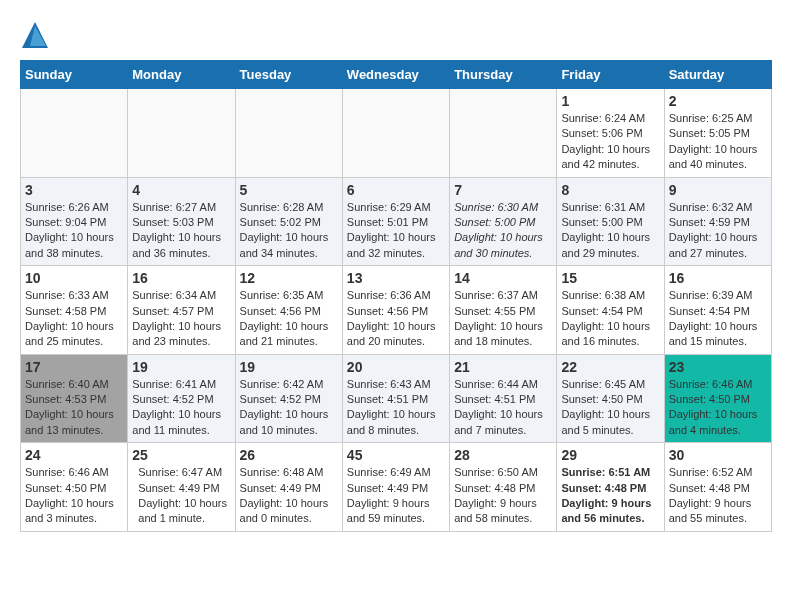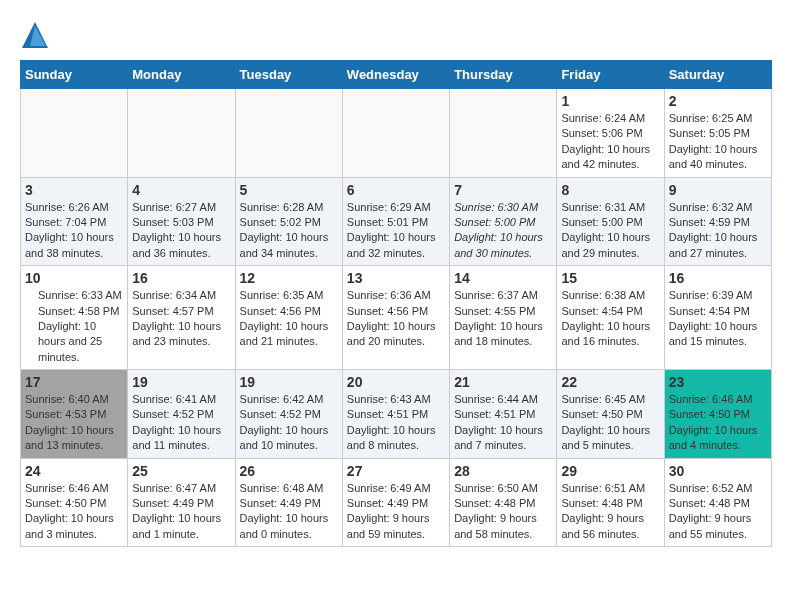--- a/index.html
+++ b/index.html
@@ -144,21 +144,21 @@
           <span class="day-num">2</span>
           <div class="day-info" style="white-space: pre-line;">Sunrise: 6:25 AM
 Sunset: 5:05 PM
 Daylight: 10 hours and 40 minutes.</div>
         </td>
       </tr>
       <tr style="background: rgb(240, 244, 248);">
         <td style="background: rgb(240, 244, 248);">
           <span class="day-num">3</span>
           <div class="day-info" style="white-space: pre-line;">Sunrise: 6:26 AM
-Sunset: 7:04 PM
+Sunset: 9:04 PM
 Daylight: 10 hours and 38 minutes.</div>
         </td>
         <td style="background: rgb(240, 244, 248);">
           <span class="day-num">4</span>
           <div class="day-info" style="white-space: pre-line;">Sunrise: 6:27 AM
 Sunset: 5:03 PM
 Daylight: 10 hours and 36 minutes.</div>
         </td>
         <td style="background: rgb(240, 244, 248);">
           <span class="day-num">5</span>
@@ -187,21 +187,21 @@
         <td style="background: rgb(240, 244, 248);">
           <span class="day-num">9</span>
           <div class="day-info" style="white-space: pre-line;">Sunrise: 6:32 AM
 Sunset: 4:59 PM
 Daylight: 10 hours and 27 minutes.</div>
         </td>
       </tr>
       <tr style="background: rgb(255, 255, 255);">
         <td>
           <span class="day-num">10</span>
-          <div class="day-info" style="white-space: pre-line; margin-left: 13px;">Sunrise: 6:33 AM
+          <div class="day-info" style="white-space: pre-line;">Sunrise: 6:33 AM
 Sunset: 4:58 PM
 Daylight: 10 hours and 25 minutes.</div>
         </td>
         <td>
           <span class="day-num">16</span>
           <div class="day-info" style="white-space: pre-line;">Sunrise: 6:34 AM
 Sunset: 4:57 PM
 Daylight: 10 hours and 23 minutes.</div>
         </td>
         <td>
@@ -281,45 +281,45 @@
       </tr>
       <tr style="background: rgb(255, 255, 255);">
         <td>
           <span class="day-num">24</span>
           <div class="day-info" style="white-space: pre-line;">Sunrise: 6:46 AM
 Sunset: 4:50 PM
 Daylight: 10 hours and 3 minutes.</div>
         </td>
         <td>
           <span class="day-num">25</span>
-          <div class="day-info" style="white-space: pre-line;">Sunrise: 6:47 AM
+          <div class="day-info" style="white-space: pre-line; margin-left: 6px;">Sunrise: 6:47 AM
 Sunset: 4:49 PM
 Daylight: 10 hours and 1 minute.</div>
         </td>
         <td>
           <span class="day-num">26</span>
           <div class="day-info" style="white-space: pre-line;">Sunrise: 6:48 AM
 Sunset: 4:49 PM
 Daylight: 10 hours and 0 minutes.</div>
         </td>
         <td>
-          <span class="day-num">27</span>
+          <span class="day-num">45</span>
           <div class="day-info" style="white-space: pre-line;">Sunrise: 6:49 AM
 Sunset: 4:49 PM
 Daylight: 9 hours and 59 minutes.</div>
         </td>
         <td>
           <span class="day-num">28</span>
           <div class="day-info" style="white-space: pre-line;">Sunrise: 6:50 AM
 Sunset: 4:48 PM
 Daylight: 9 hours and 58 minutes.</div>
         </td>
         <td>
           <span class="day-num">29</span>
-          <div class="day-info" style="white-space: pre-line;">Sunrise: 6:51 AM
+          <div class="day-info" style="white-space: pre-line; font-weight: bold;">Sunrise: 6:51 AM
 Sunset: 4:48 PM
 Daylight: 9 hours and 56 minutes.</div>
         </td>
         <td>
           <span class="day-num">30</span>
           <div class="day-info" style="white-space: pre-line;">Sunrise: 6:52 AM
 Sunset: 4:48 PM
 Daylight: 9 hours and 55 minutes.</div>
         </td>
       </tr>

